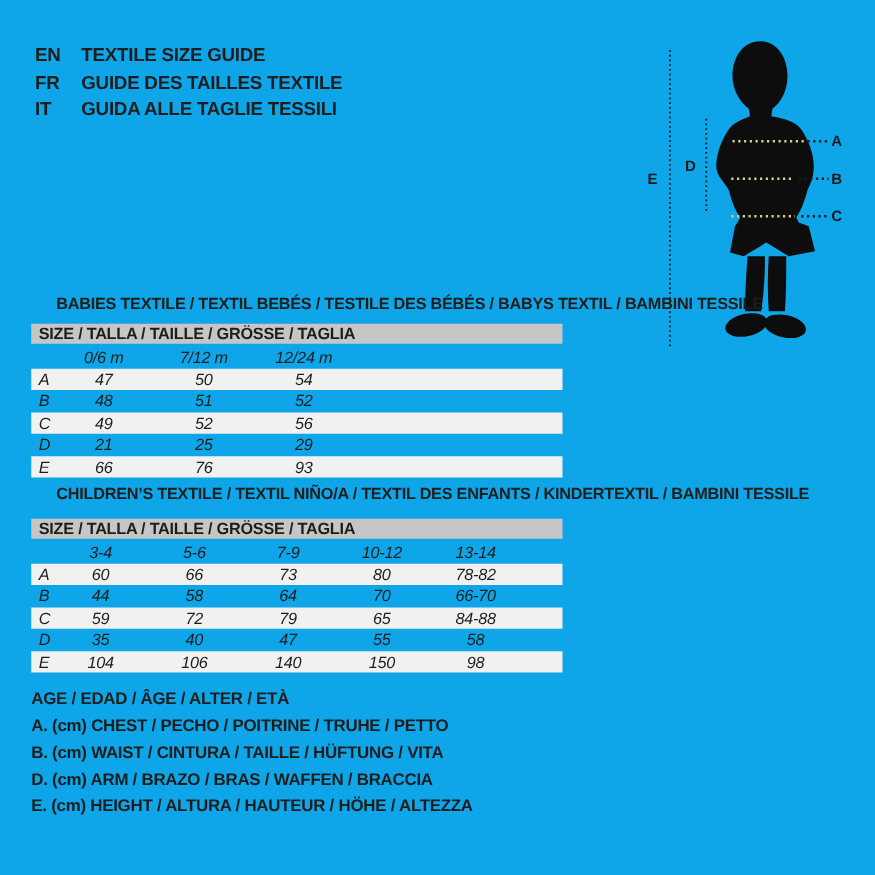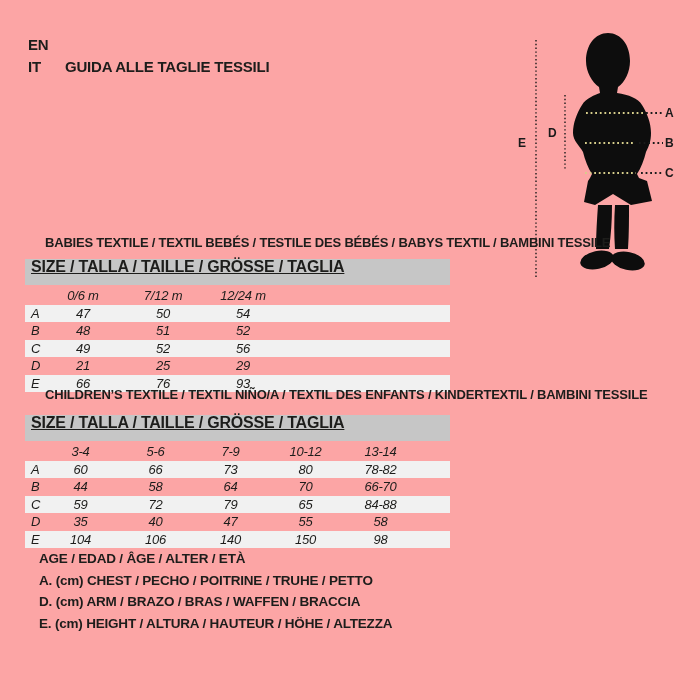--- a/index.html
+++ b/index.html
@@ -6,59 +6,64 @@
     --text:#1d1d1b;
     --header-bar:#c6c6c6;
     --row-stripe:#f1f1f1;
     --silhouette:#0d0d0d;
     --dots:#1a1a1a;
     --accent-dots:#d6cd8a;
   }
   *{margin:0;padding:0;box-sizing:border-box;}
   html,body{background:#fff;}
   body{font-family:"Liberation Sans",sans-serif;color:var(--text);}
-  .page{position:relative;width:700px;height:700px;background:#fca5a5;overflow:hidden;}
+  .page{position:relative;width:700px;height:700px;background:#0ea5e9;overflow:hidden;}
 
   
   .langs{position:absolute;left:28px;top:34px;}
   .lang-row{display:flex;line-height:21.5px;font-size:15px;font-weight:700;letter-spacing:-0.2px;}
   .lang-code{width:37px;flex:0 0 37px;}
 
   
   .figure{position:absolute;left:505px;top:25px;width:190px;height:265px;}
   .figure svg{display:block;}
   .measure-label{font-size:12px;font-weight:700;fill:var(--dots);}
 
   
   .sec{position:absolute;left:25px;width:425px;}
   .sec-babies{top:236px;}
   .sec-children{top:388px;}
   .sec-title{font-size:13px;font-weight:700;letter-spacing:-0.2px;line-height:14px;white-space:nowrap;padding-left:20px;}
-  .size-bar{height:26px;line-height:15px;background:var(--header-bar);padding-left:6px;
-            font-size:16px;font-weight:700;letter-spacing:-0.2px;margin-top:9px;margin-bottom:2px;text-decoration:underline;}
+  .size-bar{height:16px;line-height:15px;background:var(--header-bar);padding-left:6px;
+            font-size:13px;font-weight:700;letter-spacing:-0.2px;margin-top:9px;margin-bottom:2px;}
   .sec-children .size-bar{margin-top:13px;}
   .trow{display:grid;height:17.5px;line-height:17.5px;}
   .tbl-babies .trow{grid-template-columns:18px 80px 80px 80px;}
   .tbl-children .trow{grid-template-columns:18px 75px 75px 75px 75px 75px;}
   .tcell{text-align:center;font-size:13px;letter-spacing:-0.2px;font-style:italic;}
   .tlabel{text-align:left;padding-left:6px;}
   .stripe{background:var(--row-stripe);}
 
   
   .legend{position:absolute;left:25px;top:548px;}
-  .legend-line{font-size:13.5px;font-weight:700;letter-spacing:-0.2px;line-height:21.5px;white-space:nowrap;margin-left:14px;}
+  .legend-line{font-size:13.5px;font-weight:700;letter-spacing:-0.2px;line-height:21.5px;white-space:nowrap;}
 </style>
 </head>
 <body>
 
 <div class="page">
 
   <div class="langs">
     <div class="lang-row">
       <span class="lang-code">EN</span>
+      <span class="lang-title">TEXTILE SIZE GUIDE</span>
+    </div>
+    <div class="lang-row">
+      <span class="lang-code">FR</span>
+      <span class="lang-title">GUIDE DES TAILLES TEXTILE</span>
     </div>
     <div class="lang-row">
       <span class="lang-code">IT</span>
       <span class="lang-title">GUIDA ALLE TAGLIE TESSILI</span>
     </div>
   </div>
 
   <div class="figure">
     <svg width="190" height="265" viewBox="0 0 190 265" xmlns="http://www.w3.org/2000/svg">
 
@@ -187,17 +192,18 @@
           <span class="tcell">140</span>
           <span class="tcell">150</span>
           <span class="tcell">98</span>
         </div>
       </div>
   </div>
 
   <div class="legend">
     <div class="legend-line">AGE / EDAD / ÂGE / ALTER / ETÀ</div>
     <div class="legend-line">A. (cm) CHEST / PECHO / POITRINE / TRUHE / PETTO</div>
+    <div class="legend-line">B. (cm) WAIST / CINTURA / TAILLE / HÜFTUNG / VITA</div>
     <div class="legend-line">D. (cm) ARM / BRAZO / BRAS / WAFFEN / BRACCIA</div>
     <div class="legend-line">E. (cm) HEIGHT / ALTURA / HAUTEUR / HÖHE / ALTEZZA</div>
   </div>
 
 </div>
 
 </body></html>

